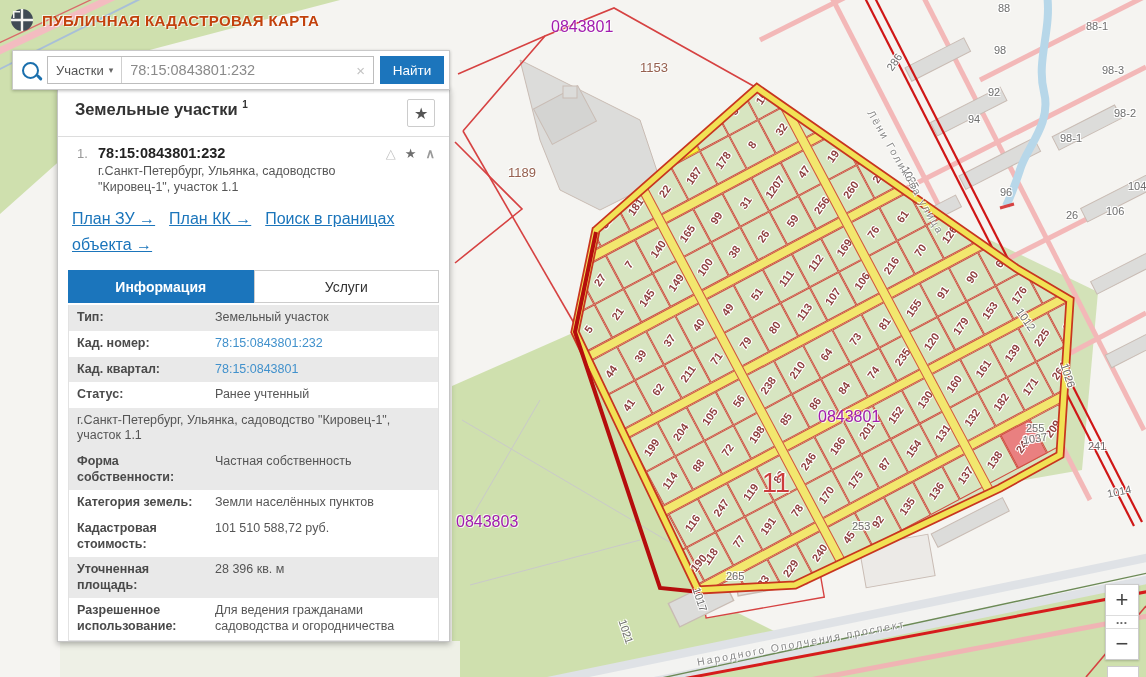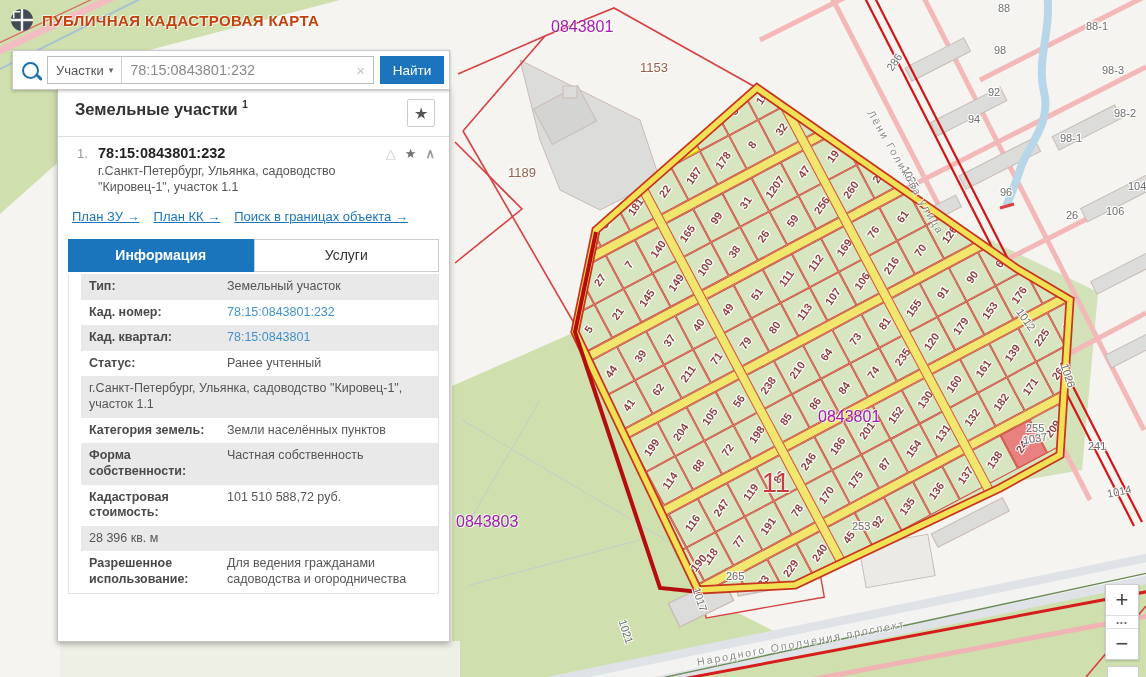--- a/index.html
+++ b/index.html
@@ -35,27 +35,27 @@
   .starbtn{width:28px;height:28px;border:1px solid #ccc;border-radius:2px;background:#fff;
     color:#555;font-size:16px;line-height:26px;text-align:center;cursor:pointer;}
   .res{padding:8px 14px 0 17px;position:relative;}
   .res .idx{color:#999;font-size:13px;position:absolute;left:19px;top:9px;}
   .res .cad{font-size:14.5px;font-weight:bold;color:#222;margin-left:23px;}
   .res .addr{font-size:12.5px;color:#555;margin-left:23px;line-height:1.3;margin-top:2px;width:280px;}
   .resicons{position:absolute;right:14px;top:9px;display:flex;gap:9px;font-size:13px;}
   .resicons .warn{color:#c0c0c0;}
   .resicons .fav{color:#6e6e6e;}
   .resicons .chev{color:#9a9a9a;font-weight:bold;}
-  .linksrow{padding:10px 14px 8px 14px;font-size:13px;line-height:1.65;width:352px;}
+  .linksrow{padding:10px 14px 8px 14px;font-size:16px;line-height:1.65;width:352px;}
   .linksrow .link{color:#1b75bb;text-decoration:underline;margin-right:14px;cursor:pointer;}
   #tabs{display:flex;margin:4px 10px 0 10px;}
   .tab{flex:1;height:31px;display:flex;align-items:center;justify-content:center;font-size:14px;
     color:#333;background:#fff;border:1px solid #ccc;cursor:pointer;}
   .tab.active{background:#1b75bc;color:#fff;font-weight:bold;border-color:#1b75bc;}
-  #infotable{margin:2px 10px 8px 10px;border:1px solid #e2e2e2;border-top:none;padding-left:12px;}
+  #infotable{margin:2px 10px 8px 10px;border:1px solid #e2e2e2;border-top:none;}
   .irow{display:flex;font-size:12.5px;line-height:1.25;padding:5px 8px 5px 8px;}
   .irow.odd{background:#e9e9e9;}
   .irow .lab{width:132px;font-weight:bold;color:#4a4a4a;flex-shrink:0;padding-right:6px;}
   .irow .val{color:#555;}
   .irow .val.link{color:#4191cc;cursor:pointer;}
   
   #parcelclip{position:absolute;left:0;top:0;width:1146px;height:677px;z-index:5;
     clip-path:polygon(596px 230px,757px 88px,1016px 268px,1070px 300px,1060px 455px,1000px 488px,795px 585px,698px 590px,575px 332px);}
   #parcelgrid{position:absolute;left:564px;top:81px;width:495px;height:490px;
     transform:rotate(-28deg);background:#d7e5c1;}
@@ -794,33 +794,34 @@
           <div class="lab">Кад. квартал:</div>
           <div class="val link">78:15:0843801</div>
         </div>
         <div class="irow">
           <div class="lab">Статус:</div>
           <div class="val">Ранее учтенный</div>
         </div>
         <div class="irow odd">
           <div class="val">г.Санкт-Петербург, Ульянка, садоводство "Кировец-1", участок 1.1</div>
         </div>
+        <div class="irow odd">
+          <div class="lab">Форма собственности:</div>
+          <div class="val">Частная собственность</div>
+        </div>
         <div class="irow">
           <div class="lab">Категория земель:</div>
           <div class="val">Земли населённых пунктов</div>
         </div>
-        <div class="irow odd">
-          <div class="lab">Форма собственности:</div>
-          <div class="val">Частная собственность</div>
-        </div>
         <div class="irow">
           <div class="lab">Кадастровая стоимость:</div>
           <div class="val">101 510 588,72 руб.</div>
         </div>
         <div class="irow odd">
+          <div class="lab">Уточненная площадь:</div>
           <div class="val">28 396 кв. м</div>
         </div>
         <div class="irow">
           <div class="lab">Разрешенное использование:</div>
           <div class="val">Для ведения гражданами садоводства и огородничества</div>
         </div>
       </div>
   </div>
 
   <div id="zoomctl">

